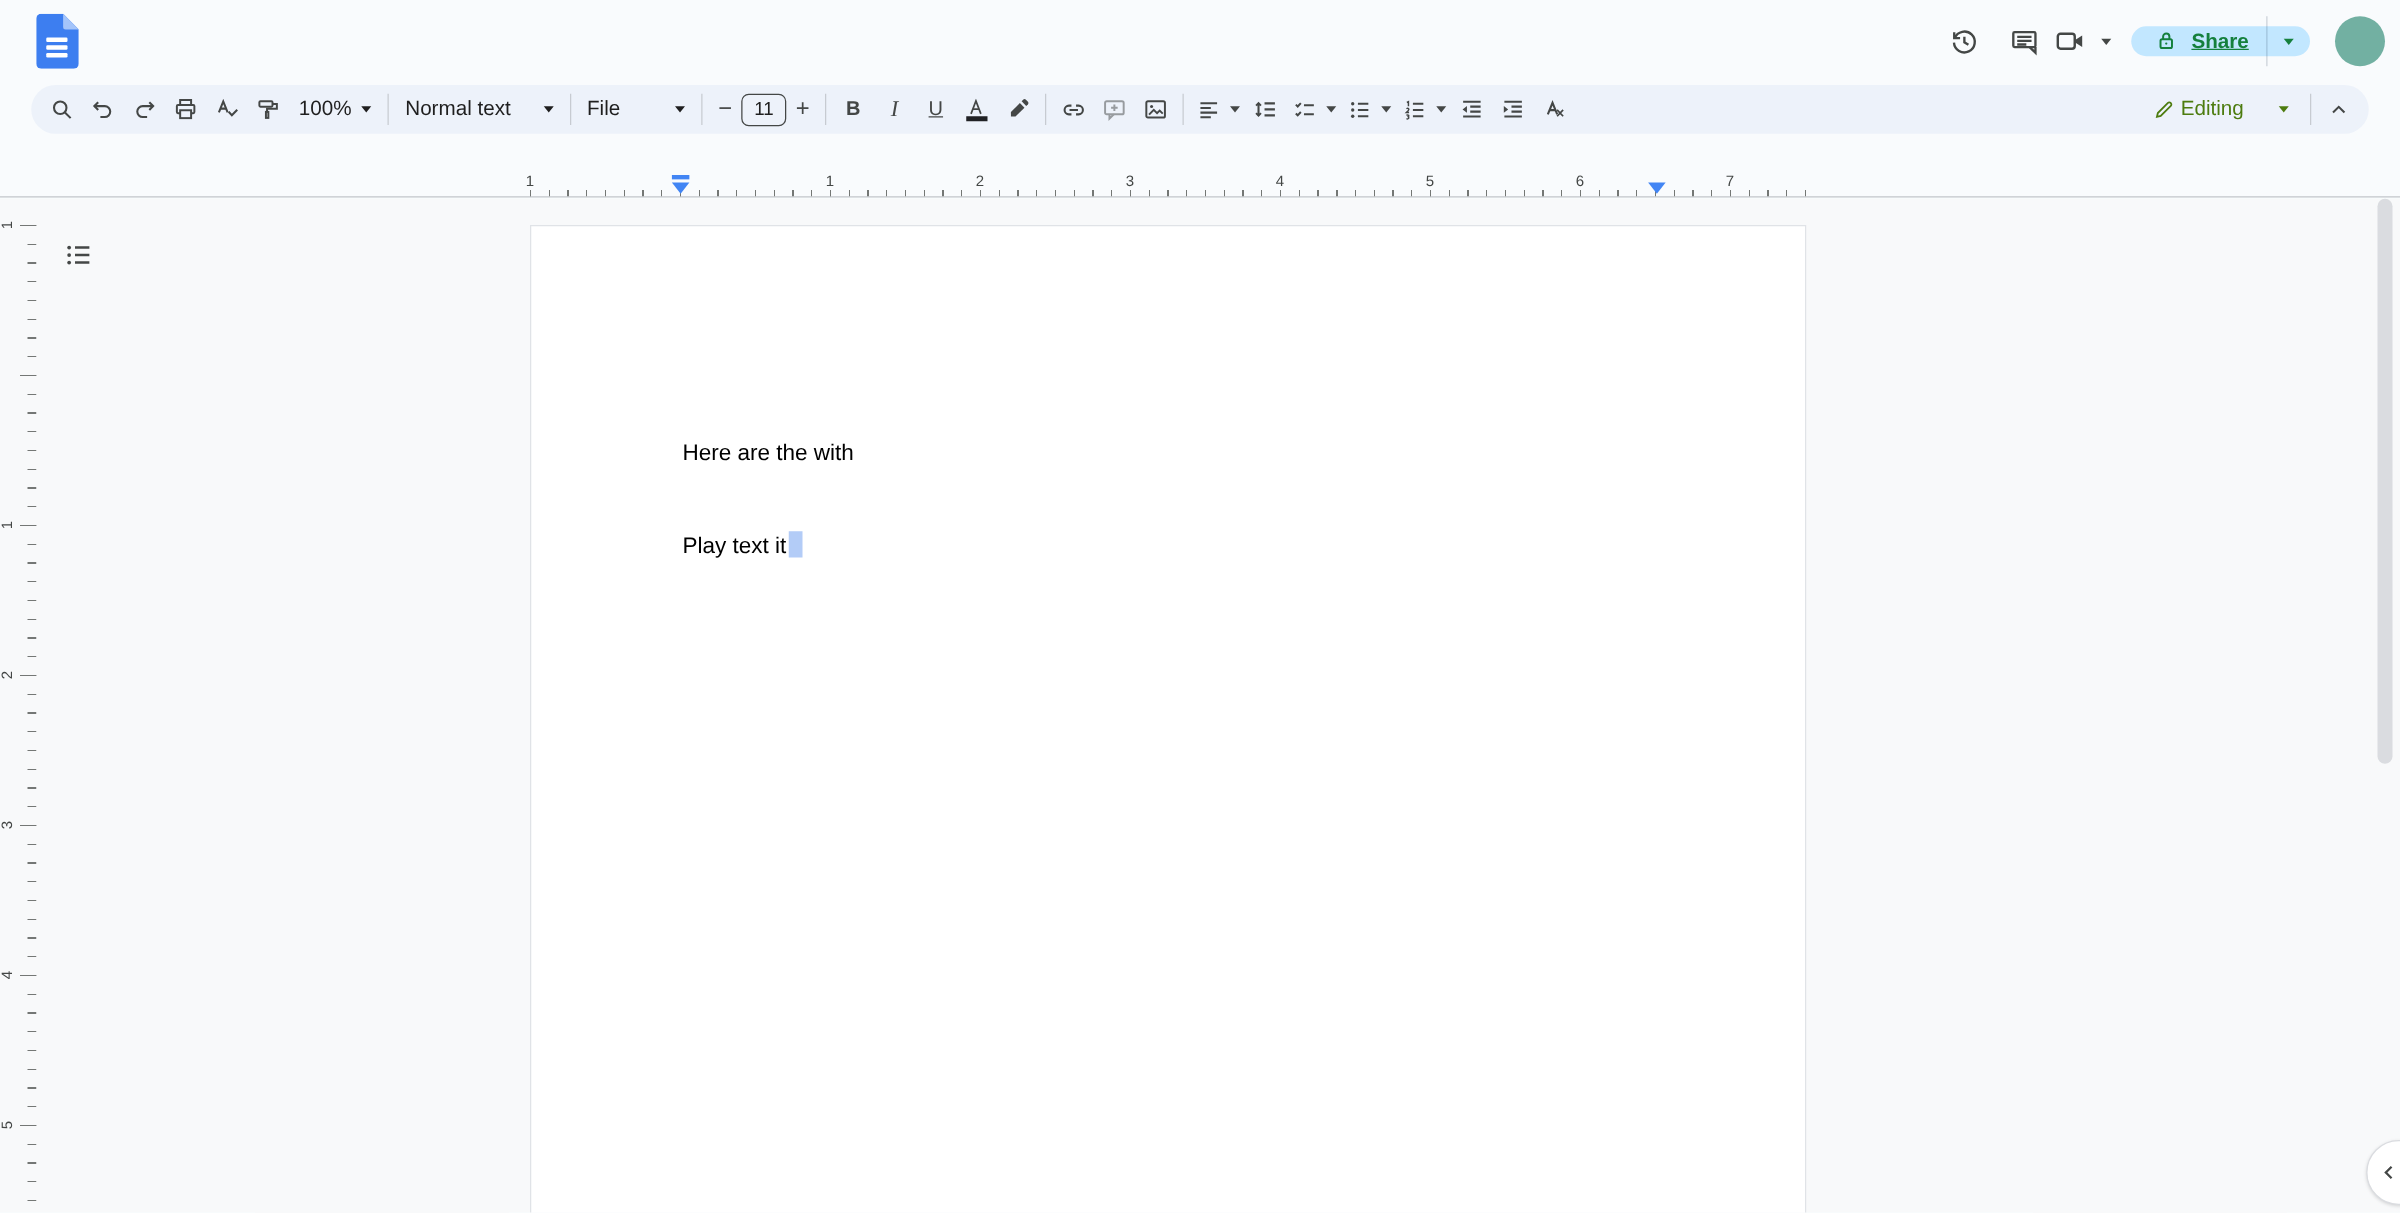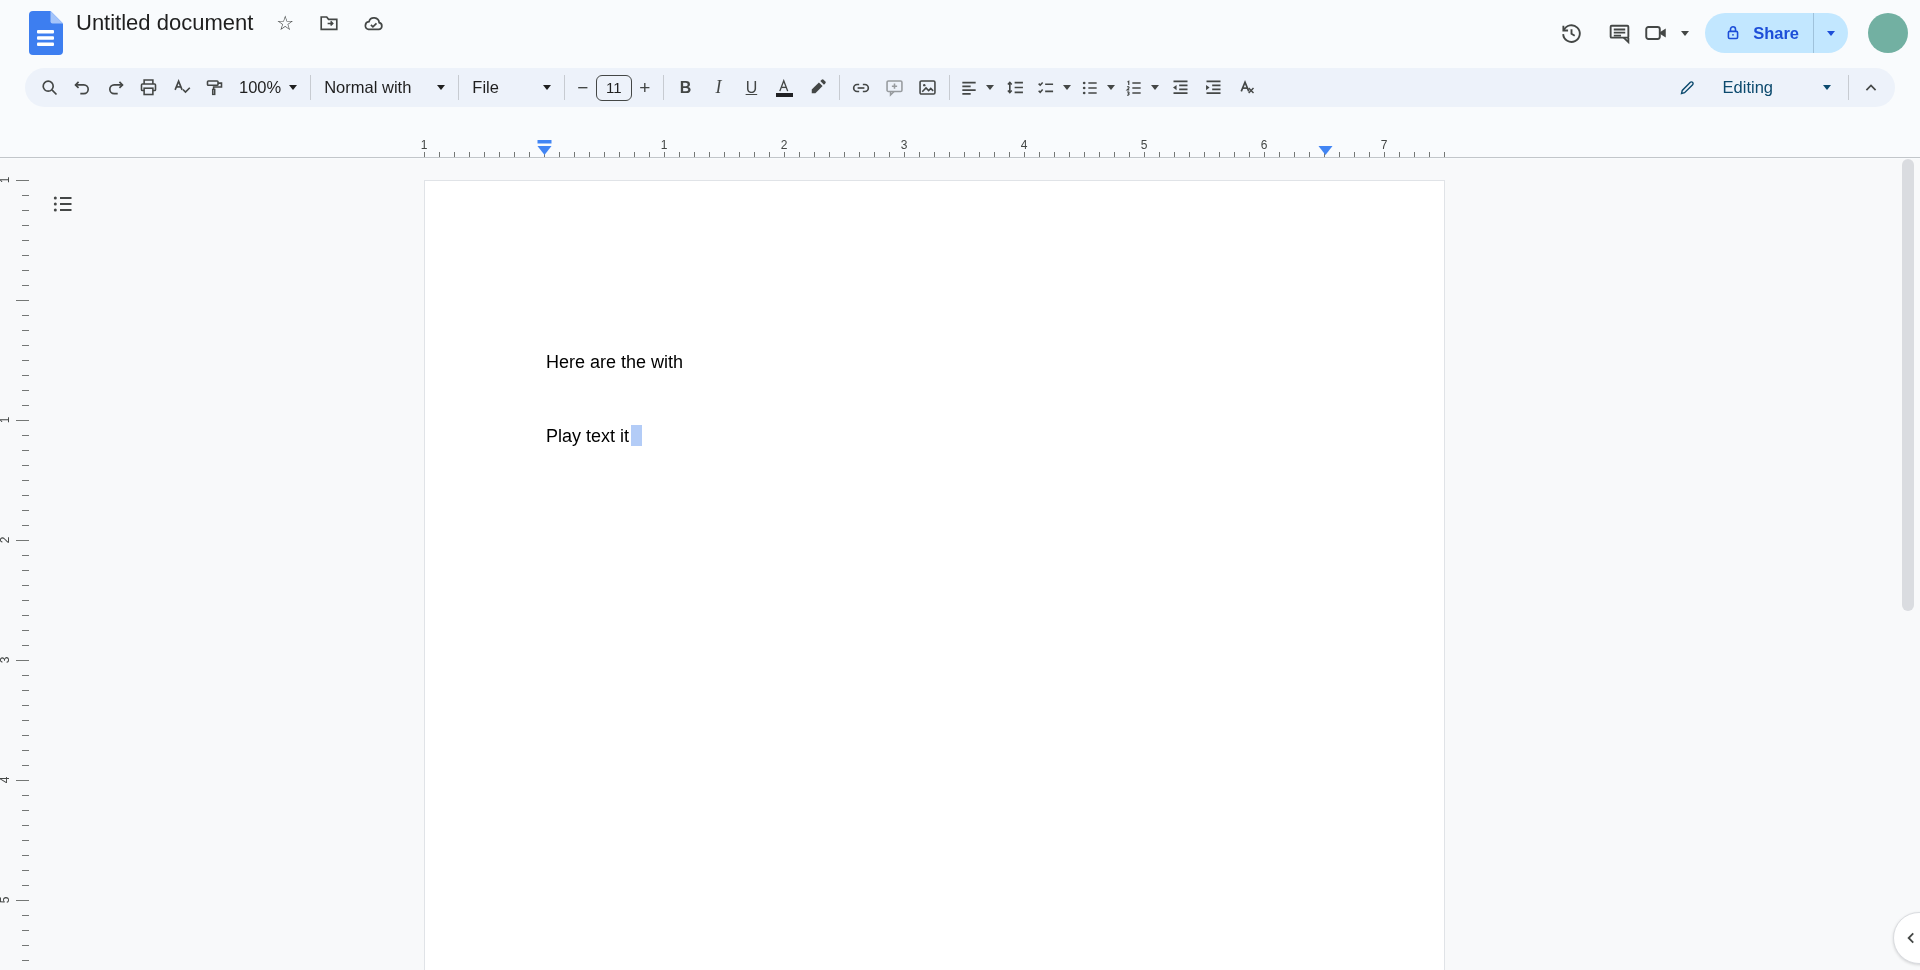--- a/index.html
+++ b/index.html
@@ -15,21 +15,21 @@
   .doc-title { font-size:22px; color:#1f1f1f; white-space:nowrap; }
   .title-ico { margin-left:20px; color:#444746; display:flex; align-items:center; justify-content:center; width:24px; height:24px; }
   .star-glyph { font-size:20px; line-height:1; }
   .menubar { display:flex; margin-top:3px; height:25px; align-items:center; }
   .menu-item { font-size:17px; color:#1f1f1f; padding:2px 9px; border-radius:6px; cursor:pointer; }
   .menu-item:first-child { padding-left:0; }
 
   .header-right { position:absolute; right:12px; top:10px; height:46px; display:flex; align-items:center; }
   .hbtn { width:48px; height:48px; display:flex; align-items:center; justify-content:center; color:#444746; border-radius:50%; cursor:pointer; }
   .meet-group { display:flex; align-items:center; margin-right:16px; color:#444746; }
-  .share-btn { display:flex; align-items:center; height:40px; background:#c2e7ff; color:#1d4ed8; border-radius:20px; margin-right:20px; cursor:pointer; }
+  .share-btn { display:flex; align-items:center; height:24px; background:#c2e7ff; color:#15803d; border-radius:20px; margin-right:20px; cursor:pointer;text-decoration:underline; }
   .share-main { display:flex; align-items:center; padding:0 14px 0 18px; height:100%; }
   .share-label { font-size:16.5px; font-weight:600; margin-left:10px; }
   .share-divider { width:1px; height:40px; background:rgba(0,29,53,.18); }
   .share-caret { padding:0 13px; height:100%; display:flex; align-items:center; }
   .avatar { width:40px; height:40px; border-radius:50%; }
 
   .caret-down { width:0; height:0; border-left:4.6px solid transparent; border-right:4.6px solid transparent; border-top:5.2px solid currentColor; display:inline-block; }
 
   
   .toolbar { position:absolute; left:25px; right:25px; top:68px; height:39px; background:#edf2fa;
@@ -38,21 +38,21 @@
   .tsep { width:1px; height:25px; background:#c7cbd1; margin:0 5px; flex:0 0 auto; }
   .tsel { display:flex; align-items:center; gap:8px; padding:0 8px; height:33px; border-radius:6px; color:#1f1f1f; font-size:16.5px; cursor:pointer; flex:0 0 auto; white-space:nowrap; }
   .letter-b { font-weight:700; font-size:16px; }
   .letter-i { font-style:italic; font-family:"Liberation Serif", serif; font-size:18px; }
   .letter-u { font-size:16px; text-decoration:underline; }
   .textcolor-stack { display:flex; flex-direction:column; align-items:center; line-height:1; }
   .textcolor-bar { width:17px; height:4px; background:#202124; margin-top:1px; }
   .fontsize-box { width:36px; height:26px; border:1.5px solid #444746; border-radius:6px; background:transparent;
                   text-align:center; font-size:15px; color:#1f1f1f; font-family:"Liberation Sans", sans-serif; }
   .toolbar-right { margin-left:auto; display:flex; align-items:center; }
-  .mode-btn { display:flex; align-items:center; gap:26px; padding:0 12px; height:33px; border-radius:6px; color:#0c4a6e; font-size:16.5px; cursor:pointer; }
+  .mode-btn { display:flex; align-items:center; gap:4px; padding:0 12px; height:33px; border-radius:6px; color:#4d7c0f; font-size:16.5px; cursor:pointer; }
   .dim { opacity:.5; }
 
   
   .h-ruler { position:absolute; left:0; right:0; top:140px; height:18px; border-bottom:1px solid #c2c6ca; }
   .h-ruler-page { position:absolute; left:424px; top:0; width:1023px; height:18px; }
   .h-ticks-minor { position:absolute; left:0; bottom:1px; width:1021px; height:5px;
       background:repeating-linear-gradient(to right, #747775 0 1px, transparent 1px 15px); }
   .h-ticks-major { position:absolute; left:0; bottom:1px; width:1021px; height:10px;
       background:repeating-linear-gradient(to right, #747775 0 1px, transparent 1px 120px); }
   .rlabel { position:absolute; top:-1px; transform:translateX(-50%); font-size:12px; color:#444746; background:#f9fbfd; padding:0 3px; line-height:13px; }
@@ -90,36 +90,20 @@
       <svg width="34" height="44" viewBox="0 0 34 44">
         <path d="M21.5 0 H4 a4 4 0 0 0 -4 4 v36 a4 4 0 0 0 4 4 h26 a4 4 0 0 0 4 -4 V12.5 Z" fill="#3d7ef0"></path>
         <path d="M21.5 0 34 12.5 H23.5 a2 2 0 0 1 -2 -2 Z" fill="#a4c4fa"></path>
         <rect x="8" y="19" width="17" height="3.6" rx="1" fill="#ffffff"></rect>
         <rect x="8" y="25.2" width="17" height="3.6" rx="1" fill="#ffffff"></rect>
         <rect x="8" y="31.4" width="17" height="3.6" rx="1" fill="#ffffff"></rect>
       </svg>
     </div>
 
     <div class="title-block">
-      <div class="title-row">
-        <span class="doc-title">Untitled document</span>
-        <span class="title-ico star-glyph">☆</span>
-        <span class="title-ico">
-          <svg width="22" height="22" viewBox="0 0 24 24" fill="none" stroke="currentColor" stroke-width="1.8">
-            <path d="M3.5 5.5h6l2 2.5h9v11h-17z"></path>
-            <path d="M10.5 12.5h5.5M13.8 10.3l2.2 2.2-2.2 2.2"></path>
-          </svg>
-        </span>
-        <span class="title-ico">
-          <svg width="23" height="23" viewBox="0 0 24 24" fill="none" stroke="currentColor" stroke-width="1.8">
-            <path d="M6.8 18.2h10.6a3.6 3.6 0 0 0 .5-7.1 5.4 5.4 0 0 0-10.6-1 4.1 4.1 0 0 0-.5 8.1z"></path>
-            <path d="M9.3 13.4l2.1 2.1 3.7-3.7"></path>
-          </svg>
-        </span>
-      </div>
     </div>
 
     <div class="header-right">
       <span class="hbtn">
         <svg width="25" height="25" viewBox="0 0 24 24" fill="none" stroke="currentColor" stroke-width="1.8">
           <path d="M4.6 9A8 8 0 1 1 4 12.6"></path>
           <path d="M4.2 4.6v4.5h4.5"></path>
           <path d="M12 8v4.3l3.1 1.9"></path>
         </svg>
       </span>
@@ -198,21 +182,21 @@
     </span>
 
     <span class="tsel">
       <span>100%</span>
       <span class="caret-down"></span>
     </span>
 
     <span class="tsep"></span>
 
     <span class="tsel" style="gap:26px">
-      <span>Normal with</span>
+      <span>Normal text</span>
       <span class="caret-down"></span>
     </span>
 
     <span class="tsep"></span>
 
     <span class="tsel" style="gap:44px">
       <span>File</span>
       <span class="caret-down"></span>
     </span>
 

